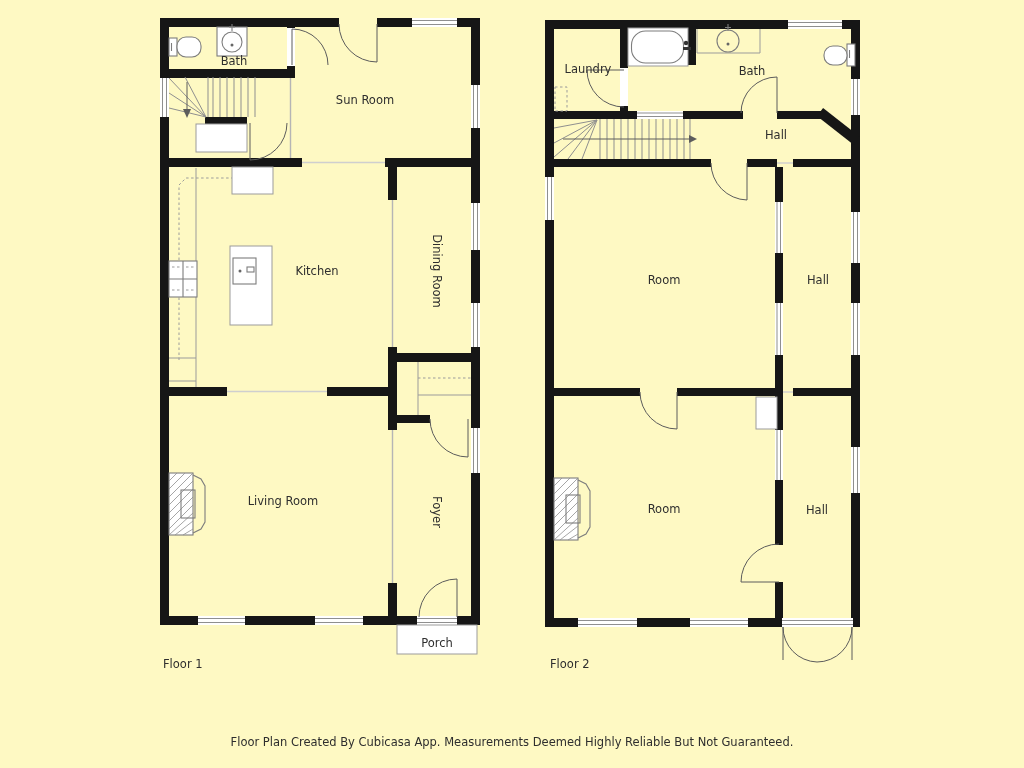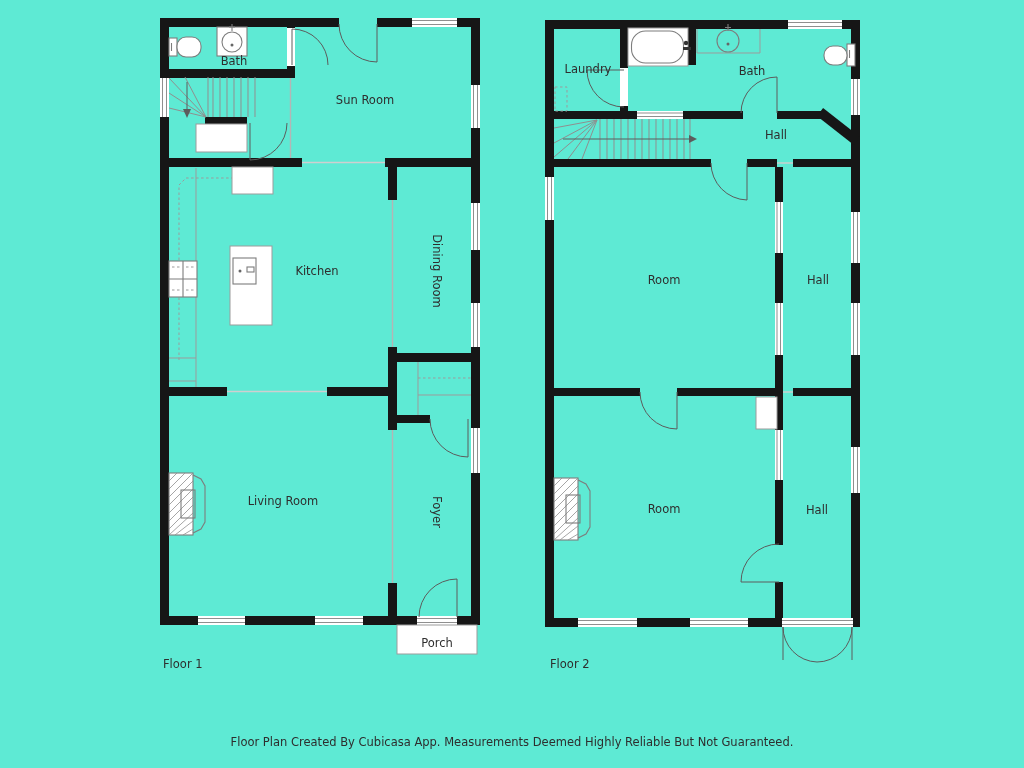--- a/index.html
+++ b/index.html
@@ -1,16 +1,16 @@
 <!DOCTYPE html>
 <html><head>
 <meta charset="utf-8">
 <style>
   html,body{margin:0;padding:0;background:#ffffff;}
-  .canvas{position:relative;width:1024px;height:768px;background:#5eead4;overflow:hidden;
+  .canvas{position:relative;width:1024px;height:768px;background:#fef9c3;overflow:hidden;
           font-family:"DejaVu Sans","Liberation Sans",sans-serif;}
   svg{display:block;}
   .wall{fill:#161616;}
   .winbox{fill:#ffffff;}
   .winline{fill:none;stroke:#8f8f8f;stroke-width:1;}
   .fx{fill:#ffffff;stroke:#7d7d7d;stroke-width:1.1;}
   .fxline{fill:none;stroke:#7d7d7d;stroke-width:1.1;}
   .fxthin{fill:#ffffff;stroke:#9b9b9b;stroke-width:1;}
   .nofill{fill:none;}
   .dash{fill:none;stroke:#9b9b9b;stroke-width:1;stroke-dasharray:2.5 2.5;}

